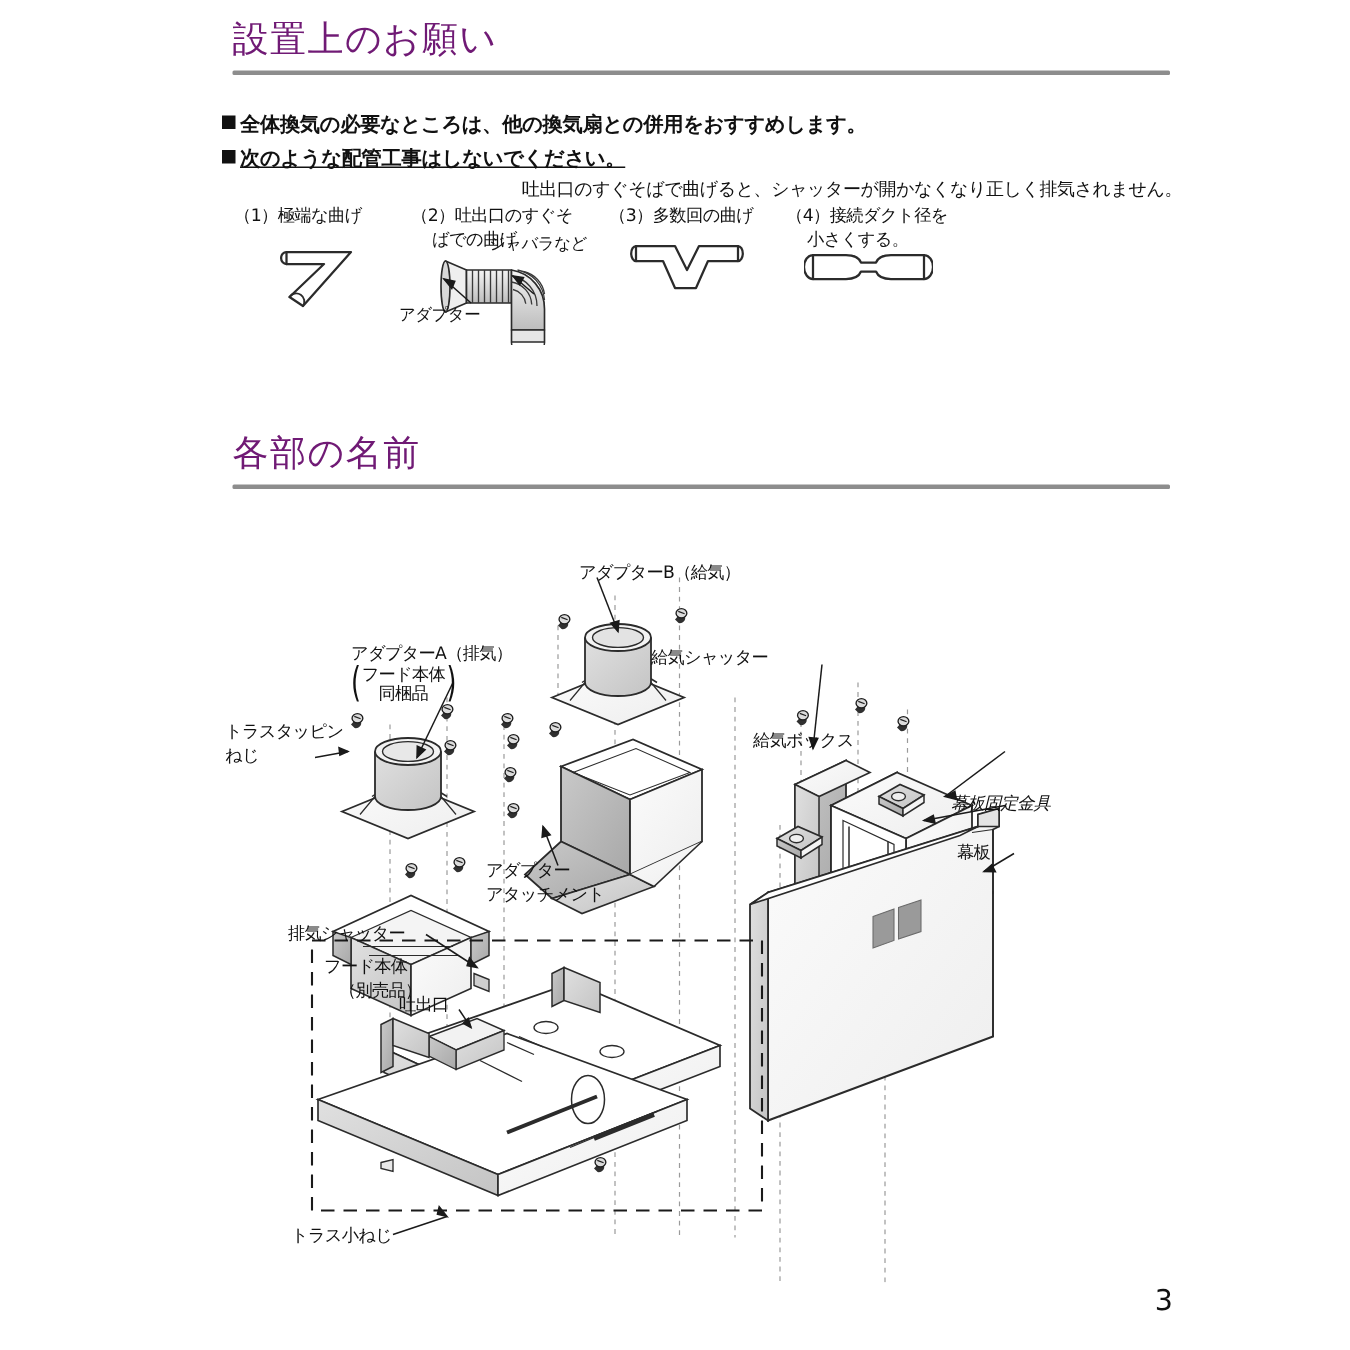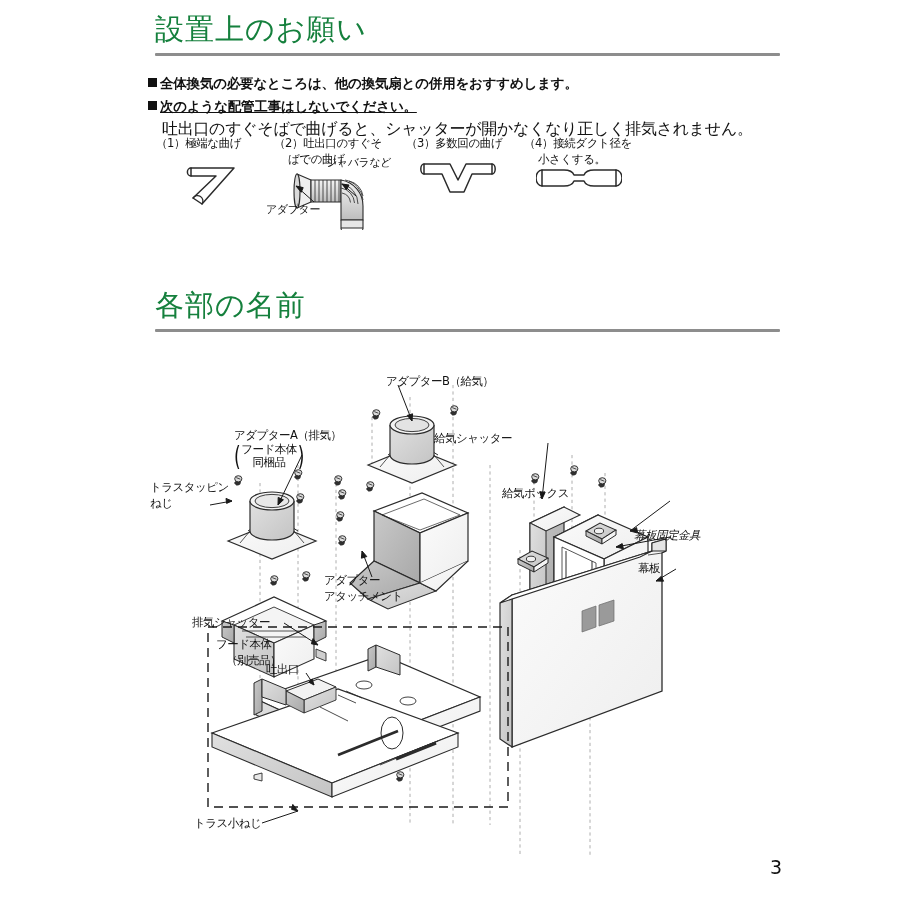--- a/index.html
+++ b/index.html
@@ -23,23 +23,23 @@
     height: 900px;
   }
 
   
   .section-head {
     position: absolute;
     left: 155px;
     width: 625px;
   }
   .section-head .title {
-    font-size: 29px;
+    font-size: 24px;
     font-weight: 500;
-    color: #15803d;
+    color: #701a75;
     letter-spacing: 1px;
     line-height: 1.2;
     white-space: nowrap;
   }
   .section-head .rule {
     margin-top: 6px;
     height: 3px;
     background: #8d8d8d;
     border-radius: 1px;
   }
@@ -63,27 +63,28 @@
   }
   .bullet-line .sq {
     display: inline-block;
     width: 9px;
     height: 9px;
     background: #111;
     margin-right: 3px;
     vertical-align: 1px;
   }
   .sub-line {
-    font-size: 16px;
+    font-size: 12px;
     font-weight: normal;
     color: #111;
     line-height: 1.5;
     margin-left: 14px;
     letter-spacing: -0.3px;
     white-space: nowrap;
+    text-align: right;
   }
 
   
   .cases {
     position: absolute;
     left: 152px;
     top: 136px;
     width: 640px;
     height: 100px;
   }

